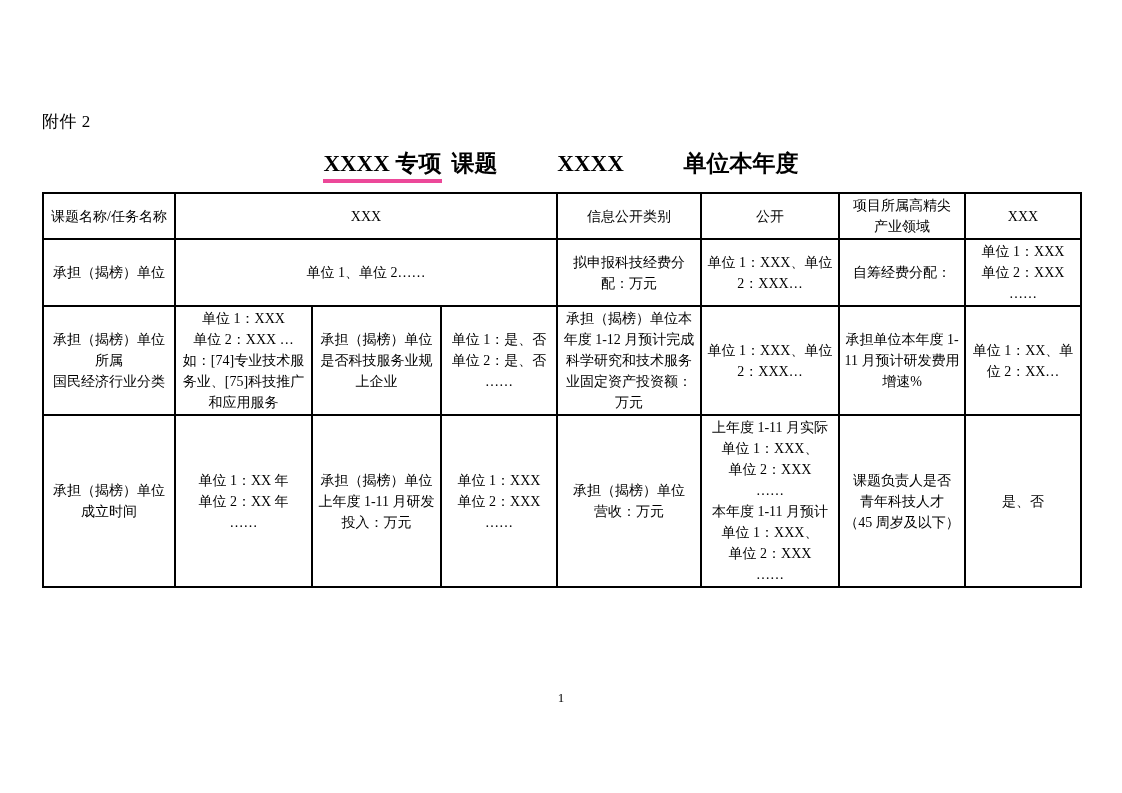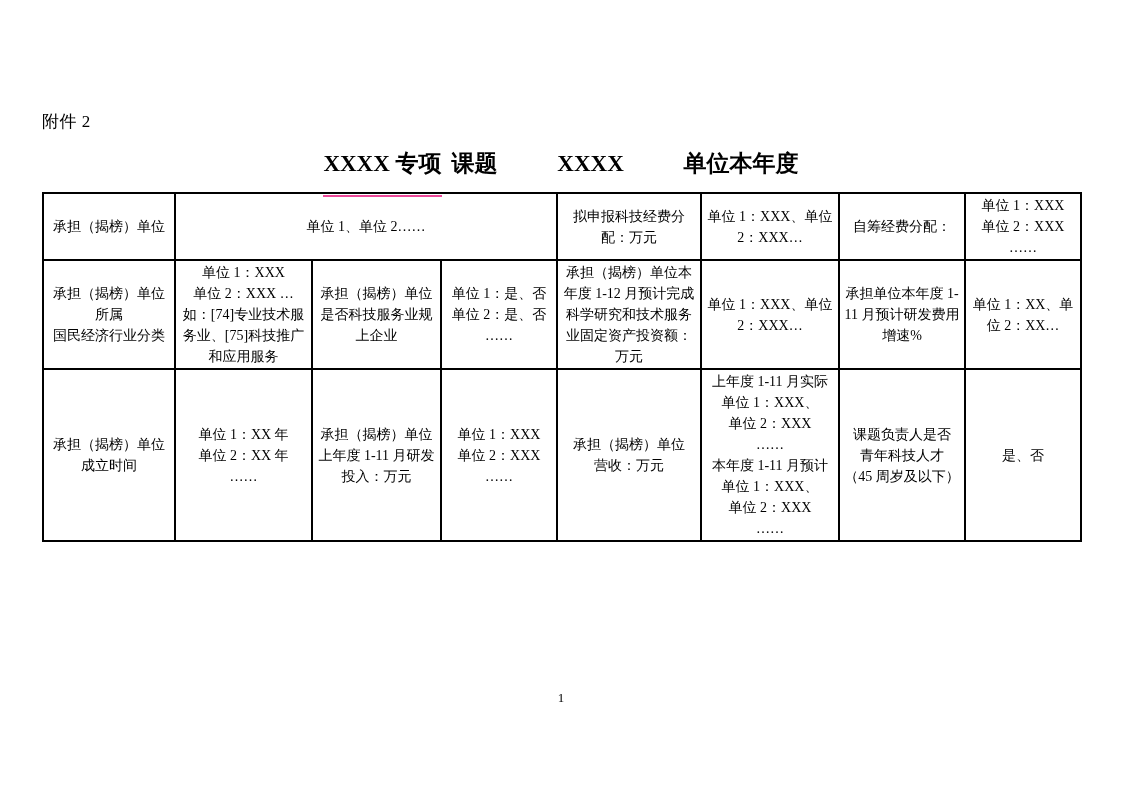--- a/index.html
+++ b/index.html
@@ -22,21 +22,21 @@
   .doc-title {
     position: absolute;
     left: 0;
     top: 148px;
     width: 100%;
     text-align: center;
     font-size: 23px;
     font-weight: bold;
     white-space: nowrap;
   }
-  .doc-title .u { border-bottom: 2px solid #ec4899; padding-bottom: 19px; }
+  .doc-title .u { border-bottom: 4px solid #ec4899; padding-bottom: 3px; }
   .doc-title .blank {
     display: inline-block;
     min-width: 186px;
     text-align: center;
     border-bottom: 2px solid #000;
     padding-bottom: 15px;
   }
   .gap { display: inline-block; width: 10px; }
   table.form {
     position: absolute;
@@ -85,20 +85,29 @@
       <col style="width:132px">
         <col style="width:137px">
         <col style="width:129px">
         <col style="width:116px">
       <col style="width:144px">
         <col style="width:138px">
         <col style="width:126px">
         <col style="width:116px">
     </colgroup>
     <tbody>
+      <tr class="r1">
+        <td>课题名称/任务名称</td>
+        <td colspan="3">XXX</td>
+        <td>信息公开类别</td>
+        <td>公开</td>
+        <td>项目所属高精尖
+产业领域</td>
+        <td>XXX</td>
+      </tr>
       <tr class="r3">
         <td>承担（揭榜）单位</td>
         <td colspan="3">单位 1、单位 2……</td>
         <td>拟申报科技经费分配：万元</td>
         <td>单位 1：XXX、单位 2：XXX…</td>
         <td>自筹经费分配：</td>
         <td>单位 1：XXX
 单位 2：XXX
 ……</td>
       </tr>

